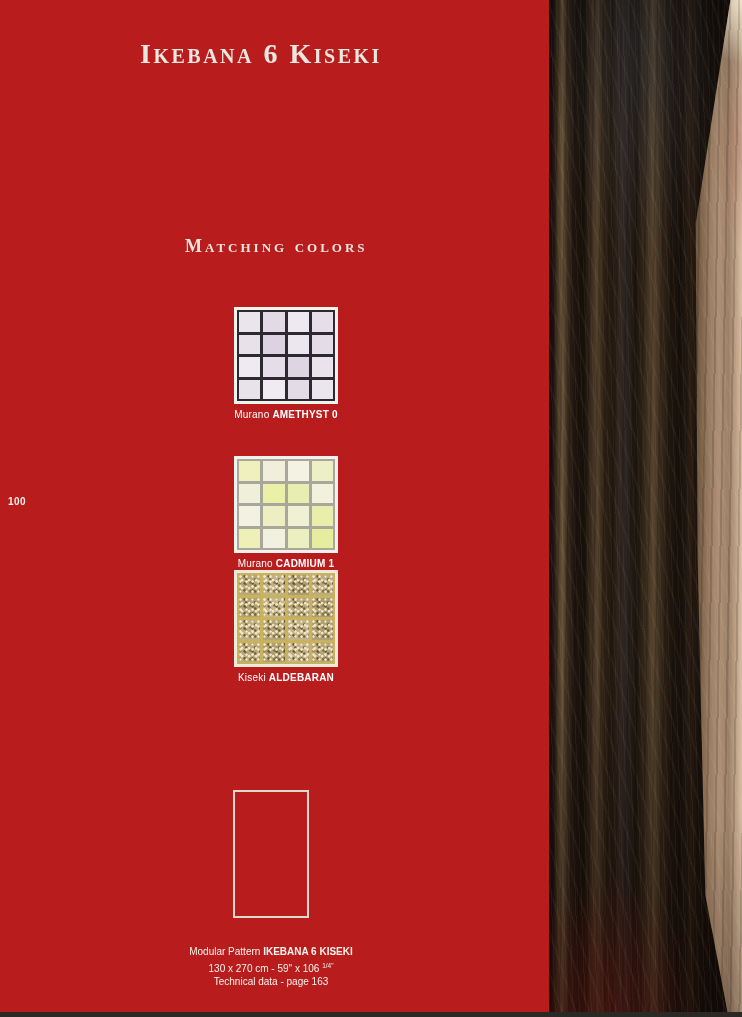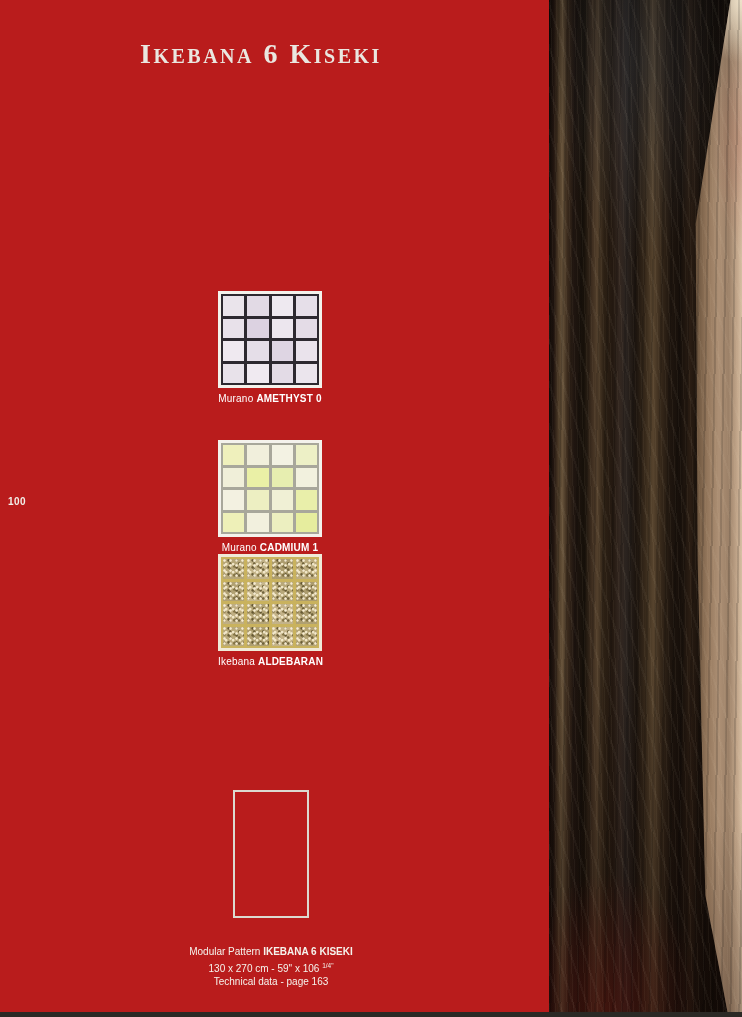--- a/index.html
+++ b/index.html
@@ -22,21 +22,21 @@
     font-variant:small-caps;font-weight:600;
     font-size:18px;letter-spacing:3px;color:#e8e5de;
   }
   .page-number{
     position:absolute;left:8px;top:496px;
     font-size:10px;font-weight:bold;color:#f2f0ea;letter-spacing:.5px;
   }
 
   
   .swatches{position:absolute;left:0;top:0;width:100%;height:100%;}
-  .swatch{position:absolute;left:218px;width:104px;margin:0;}
+  .swatch{position:absolute;left:218px;width:104px;margin:16px;}
   .swatch:nth-child(1){top:291px;}
   .swatch:nth-child(2){top:440px;}
   .swatch:nth-child(3){top:554px;}
   .mosaic{
     box-sizing:border-box;width:104px;height:97px;
     border:3px solid #f4f2ec;padding:2px;
     display:grid;grid-template-columns:repeat(4,1fr);grid-template-rows:repeat(4,1fr);
     gap:3px;
   }
   .tile{width:100%;height:100%;}
@@ -108,20 +108,21 @@
 <div class="page">
 
   <div class="photo">
     <div class="photo-base"></div>
     <div class="sheer"></div>
     <div class="texture"></div>
   </div>
 
   <h1 class="page-title">Ikebana 6 Kiseki</h1>
 
+  <h2 class="section-heading">Matching colors</h2>
 
   <div class="page-number">100</div>
 
   <div id="swatches" class="swatches">
       <figure class="swatch">
         <div class="mosaic" style="background: rgb(45, 41, 48); border-color: rgb(244, 242, 236);">
           <div class="tile" style="background-color: rgb(234, 228, 235);"></div>
           <div class="tile" style="background-color: rgb(226, 218, 229);"></div>
           <div class="tile" style="background-color: rgb(238, 233, 240);"></div>
           <div class="tile" style="background-color: rgb(230, 223, 233);"></div>
@@ -173,21 +174,21 @@
           <div class="tile speckle" style="background-color: rgb(171, 155, 109);"></div>
           <div class="tile speckle" style="background-color: rgb(191, 174, 130);"></div>
           <div class="tile speckle" style="background-color: rgb(179, 163, 117);"></div>
           <div class="tile speckle" style="background-color: rgb(195, 178, 136);"></div>
           <div class="tile speckle" style="background-color: rgb(175, 159, 113);"></div>
           <div class="tile speckle" style="background-color: rgb(185, 169, 123);"></div>
           <div class="tile speckle" style="background-color: rgb(174, 158, 112);"></div>
           <div class="tile speckle" style="background-color: rgb(196, 179, 137);"></div>
           <div class="tile speckle" style="background-color: rgb(181, 165, 119);"></div>
         </div>
-        <figcaption><span>Ikebana </span><b>ALDEBARAN</b></figcaption>
+        <figcaption><span>Kiseki </span><b>ALDEBARAN</b></figcaption>
       </figure>
     </div>
 
   <div class="modular">
     <div class="modular-rect"></div>
     <div class="cap cap-first">
       <span>Modular Pattern </span><b>IKEBANA 6 KISEKI</b>
     </div>
     <div class="cap">
       <span>130 x 270 cm - 59" x 106 </span><sup>1/4"</sup>

